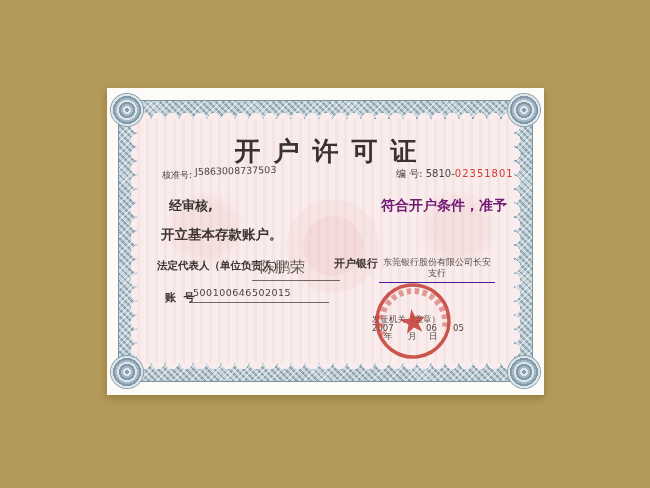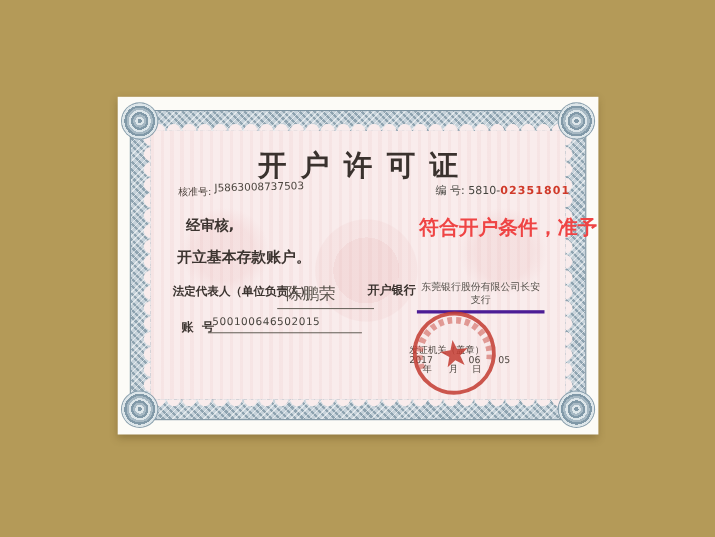--- a/index.html
+++ b/index.html
@@ -40,32 +40,32 @@
   .corner.tl{left:4px;top:6px;}  .corner.tr{right:4px;top:6px;}
   .corner.bl{left:4px;bottom:7px;} .corner.br{right:4px;bottom:7px;}
 
   
   .t{position:absolute;color:#3e3632;line-height:1.2;}
   .title{left:0;right:0;top:48px;text-align:center;font-family:"DejaVu Serif","Liberation Serif",serif;
     font-weight:bold;font-size:26px;letter-spacing:13px;text-indent:13px;color:#3a322e;}
   .approval-label{left:55px;top:82px;font-size:9px;color:#4c423c;}
   .approval-value{left:88px;top:77px;font-size:9.5px;color:#4c463f;transform:rotate(-1.5deg);}
   .serial-row{left:289px;top:80px;font-size:10px;color:#45443f;}
-  .serial-num{color:#d03a2a;font-weight:bold;letter-spacing:1px;}
+  .serial-num{color:#d03a2a;font-weight:normal;letter-spacing:1px;}
   .stmt-prefix{left:62px;top:110px;font-size:13px;font-weight:600;color:#3c3430;}
   .company{left:100px;top:112px;width:166px;text-align:center;font-size:9.5px;color:#55504a;
     border-bottom:1px solid #6f6962;padding-bottom:3px;}
-  .stmt-suffix{left:274px;top:109px;font-size:18px;font-weight:600;color:#ef4444;}
+  .stmt-suffix{left:274px;top:109px;font-size:14px;font-weight:600;color:#701a75;}
   .stmt-line2{left:54px;top:138px;font-size:13.5px;font-weight:600;color:#3c3430;}
   .rep-label{left:50px;top:171px;font-size:10.5px;font-weight:700;color:#3b332f;}
   .rep-name{left:145px;top:170px;width:80px;font-size:15px;color:#5a544d;
     border-bottom:1px solid #6f6962;padding:0 0 4px 8px;}
   .bank-label{left:227px;top:169px;font-size:11px;font-weight:700;color:#3b332f;}
   .bank-name{left:272px;top:169px;width:116px;text-align:center;font-size:9px;color:#55504a;
-    border-bottom:3px solid #4c1d95;padding-bottom:3px;}
+    border-bottom:1px solid #4c1d95;padding-bottom:3px;}
   .acct-label{left:58px;top:203px;font-size:11px;font-weight:700;color:#3b332f;white-space:pre;}
   .acct-num{left:82px;top:199px;width:136px;font-size:9.5px;color:#48443e;
     border-bottom:1px solid #6f6962;padding:0 0 4px 4px;letter-spacing:0.5px;}
   .issuer-label{left:265px;top:226px;font-size:8.5px;color:#4c443e;}
   .d{font-size:8.5px;color:#4c443e;}
   .d.y{left:265px;top:235px;} .d.m{left:300px;top:235px;padding-left:46px;} .d.dd{left:319px;top:235px;}
   .u{font-size:8.5px;color:#4c443e;}
   .u.y{left:277px;top:243px;} .u.m{left:301px;top:243px;} .u.dd{left:322px;top:243px;}
   .seal{position:absolute;left:264px;top:191px;width:84px;height:84px;opacity:0.85;
     transform:rotate(-8deg);}
@@ -104,21 +104,21 @@
     <div class="t rep-label">法定代表人（单位负责人）</div>
     <div class="t rep-name">陈鹏荣</div>
 
     <div class="t bank-label">开户银行</div>
     <div class="t bank-name">东莞银行股份有限公司长安支行</div>
 
     <div class="t acct-label">账  号</div>
     <div class="t acct-num">500100646502015</div>
 
     <div class="t issuer-label">发证机关（盖章）</div>
-    <div class="t d y">2017</div>
+    <div class="t d y">2007</div>
     <div class="t d m">05</div>
     <div class="t d dd">06</div>
     <div class="t u y">年</div>
     <div class="t u m">月</div>
     <div class="t u dd">日</div>
 
     <svg class="seal" viewBox="0 0 84 84">
       <circle cx="42" cy="42" r="36" fill="none" stroke="#c43c32" stroke-width="3.5"></circle>
       <path d="M 11 52 A 32 32 0 1 1 73 52" fill="none" stroke="#c43c32" stroke-width="6" stroke-dasharray="4.5 3.5" opacity="0.55"></path>
       <path fill="#c43c32" d="M42 30 L45.1 39.0 L54.6 39.2 L47.0 44.9 L49.8 54.0 L42 48.6 L34.2 54.0 L37.0 44.9 L29.4 39.2 L38.9 39.0 Z"></path>

